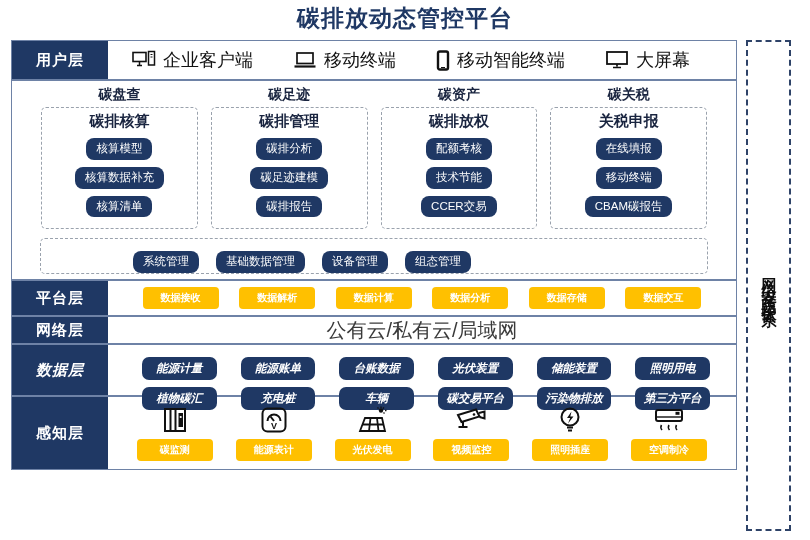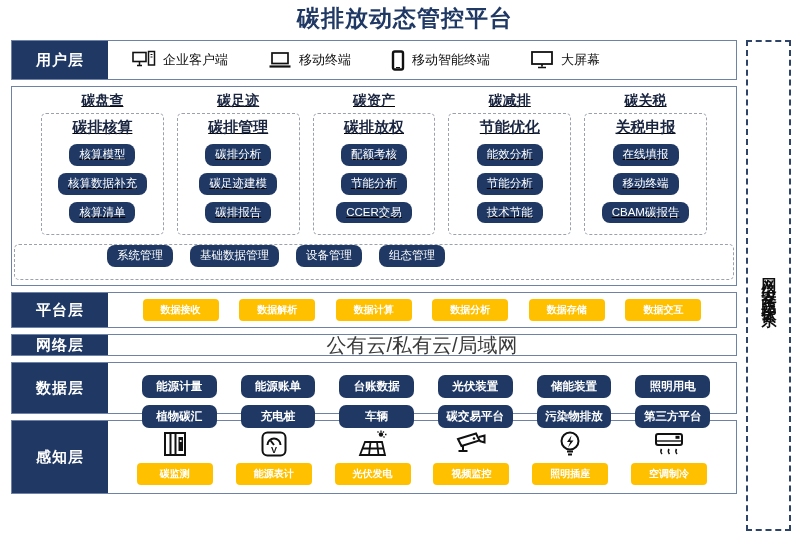--- a/index.html
+++ b/index.html
@@ -3,60 +3,60 @@
 <meta charset="utf-8">
 <style>
   * { margin:0; padding:0; box-sizing:border-box; }
   html,body { background:#fff; }
   body { width:810px; height:540px; font-family:"Liberation Sans","DejaVu Sans",sans-serif; position:relative; overflow:hidden; }
 
   .title { position:absolute; top:3px; left:0; width:810px; text-align:center;
            font-size:23px; font-weight:bold; color:#1F3864; letter-spacing:1px; }
 
   .stack { position:absolute; left:11px; top:40px; width:726px;
-           display:flex; flex-direction:column; gap:6px; }
+           display:flex; flex-direction:column; }
 
   .band { display:flex; border:1px solid #6e82a6; background:#fff; }
   .band-label { width:96px; flex-shrink:0; background:#1F3864; color:#fff;
                 font-weight:bold; font-size:15px; letter-spacing:1px;
                 display:flex; align-items:center; justify-content:center; }
   .band-content { flex:1; position:relative; }
 
   
   .band-user { height:40px; }
   .user-items { display:flex; align-items:center; padding-left:24px; gap:40px; }
   .user-item { display:flex; align-items:center; gap:7px; }
-  .user-item .lbl { font-size:13px; color:#111; }
+  .user-item .lbl { font-size:18px; color:#111; }
 
   
   .band-app { height:200px; }
-  .app-cols { display:flex; gap:13px; padding:5px 29px 0;text-decoration:underline; }
+  .app-cols { display:flex; gap:13px; padding:5px 29px 0; }
   .app-col { flex:1; text-align:center; }
   .app-col-header { font-size:14px; font-weight:bold; color:#1a2540; margin-bottom:3px; }
   .app-col-box { border:1.5px dashed #9aa2ad; border-radius:5px; height:122px; padding-top:3px; }
   .app-col-sub { font-size:15px; font-weight:bold; color:#1a2540; margin:1px 0 2px; }
   .pill { display:block; width:fit-content; margin:7px auto 0; background:#1F3864; color:#fff;
           font-size:11.5px; line-height:1.2; padding:4px 10px; border-radius:8px; white-space:nowrap; }
-  .app-common { margin:9px 2px 0; border:1.5px dashed #9aa2ad; border-radius:5px; height:36px;
-                display:flex; align-items:flex-start; gap:17px; padding-left:92px; }
+  .app-common { margin:9px 28px 0; border:1.5px dashed #9aa2ad; border-radius:5px; height:36px;
+                display:flex; align-items:flex-end; gap:17px; padding-left:92px; }
   .app-common .pill { margin:0; }
 
   
   .band-platform { height:36px; }
   .plat-items { display:flex; align-items:center; justify-content:space-evenly; padding:0 14px; height:100%; }
   .ybtn { background:#FFC000; color:#fff; font-weight:bold; font-size:10px;
           border-radius:4px; text-align:center; padding:4px 0; width:76px; }
 
   
-  .band-network { height:22px; }
+  .band-network { height:28px; }
   .net-text { display:flex; align-items:center; justify-content:center; height:100%;
               font-size:20px; color:#3a3a3a; }
 
   
-  .band-data { height:52px; }
+  .band-data { height:52px;font-style:italic; }
   .data-grid { display:grid; grid-template-columns:repeat(6,1fr); column-gap:24px; row-gap:7px;
                padding:12px 26px;margin-left:8px; }
   .dbtn { background:#1F3864; color:#fff; font-size:11.5px; font-weight:bold; text-align:center;
           padding:4px 0; border-radius:7px; white-space:nowrap; }
 
   
   .band-perception { height:74px; }
   .sense-items { display:flex; justify-content:space-evenly; align-items:flex-end; height:100%; padding:4px 6px 8px; }
   .sense-item { display:flex; flex-direction:column; align-items:center; gap:5px; }
   .sense-icon { height:32px; display:flex; align-items:flex-end; justify-content:center; }
@@ -142,34 +142,25 @@
             <span class="pill">碳足迹建模</span>
             <span class="pill">碳排报告</span>
           </div>
         </div>
 
         <div class="app-col">
           <div class="app-col-header">碳资产</div>
           <div class="app-col-box">
             <div class="app-col-sub">碳排放权</div>
             <span class="pill">配额考核</span>
-            <span class="pill">节能分析</span>
+            <span class="pill">技术节能</span>
             <span class="pill">CCER交易</span>
           </div>
         </div>
 
-        <div class="app-col">
-          <div class="app-col-header">碳减排</div>
-          <div class="app-col-box">
-            <div class="app-col-sub">节能优化</div>
-            <span class="pill">能效分析</span>
-            <span class="pill">节能分析</span>
-            <span class="pill">技术节能</span>
-          </div>
-        </div>
 
         <div class="app-col">
           <div class="app-col-header">碳关税</div>
           <div class="app-col-box">
             <div class="app-col-sub">关税申报</div>
             <span class="pill">在线填报</span>
             <span class="pill">移动终端</span>
             <span class="pill">CBAM碳报告</span>
           </div>
         </div>

